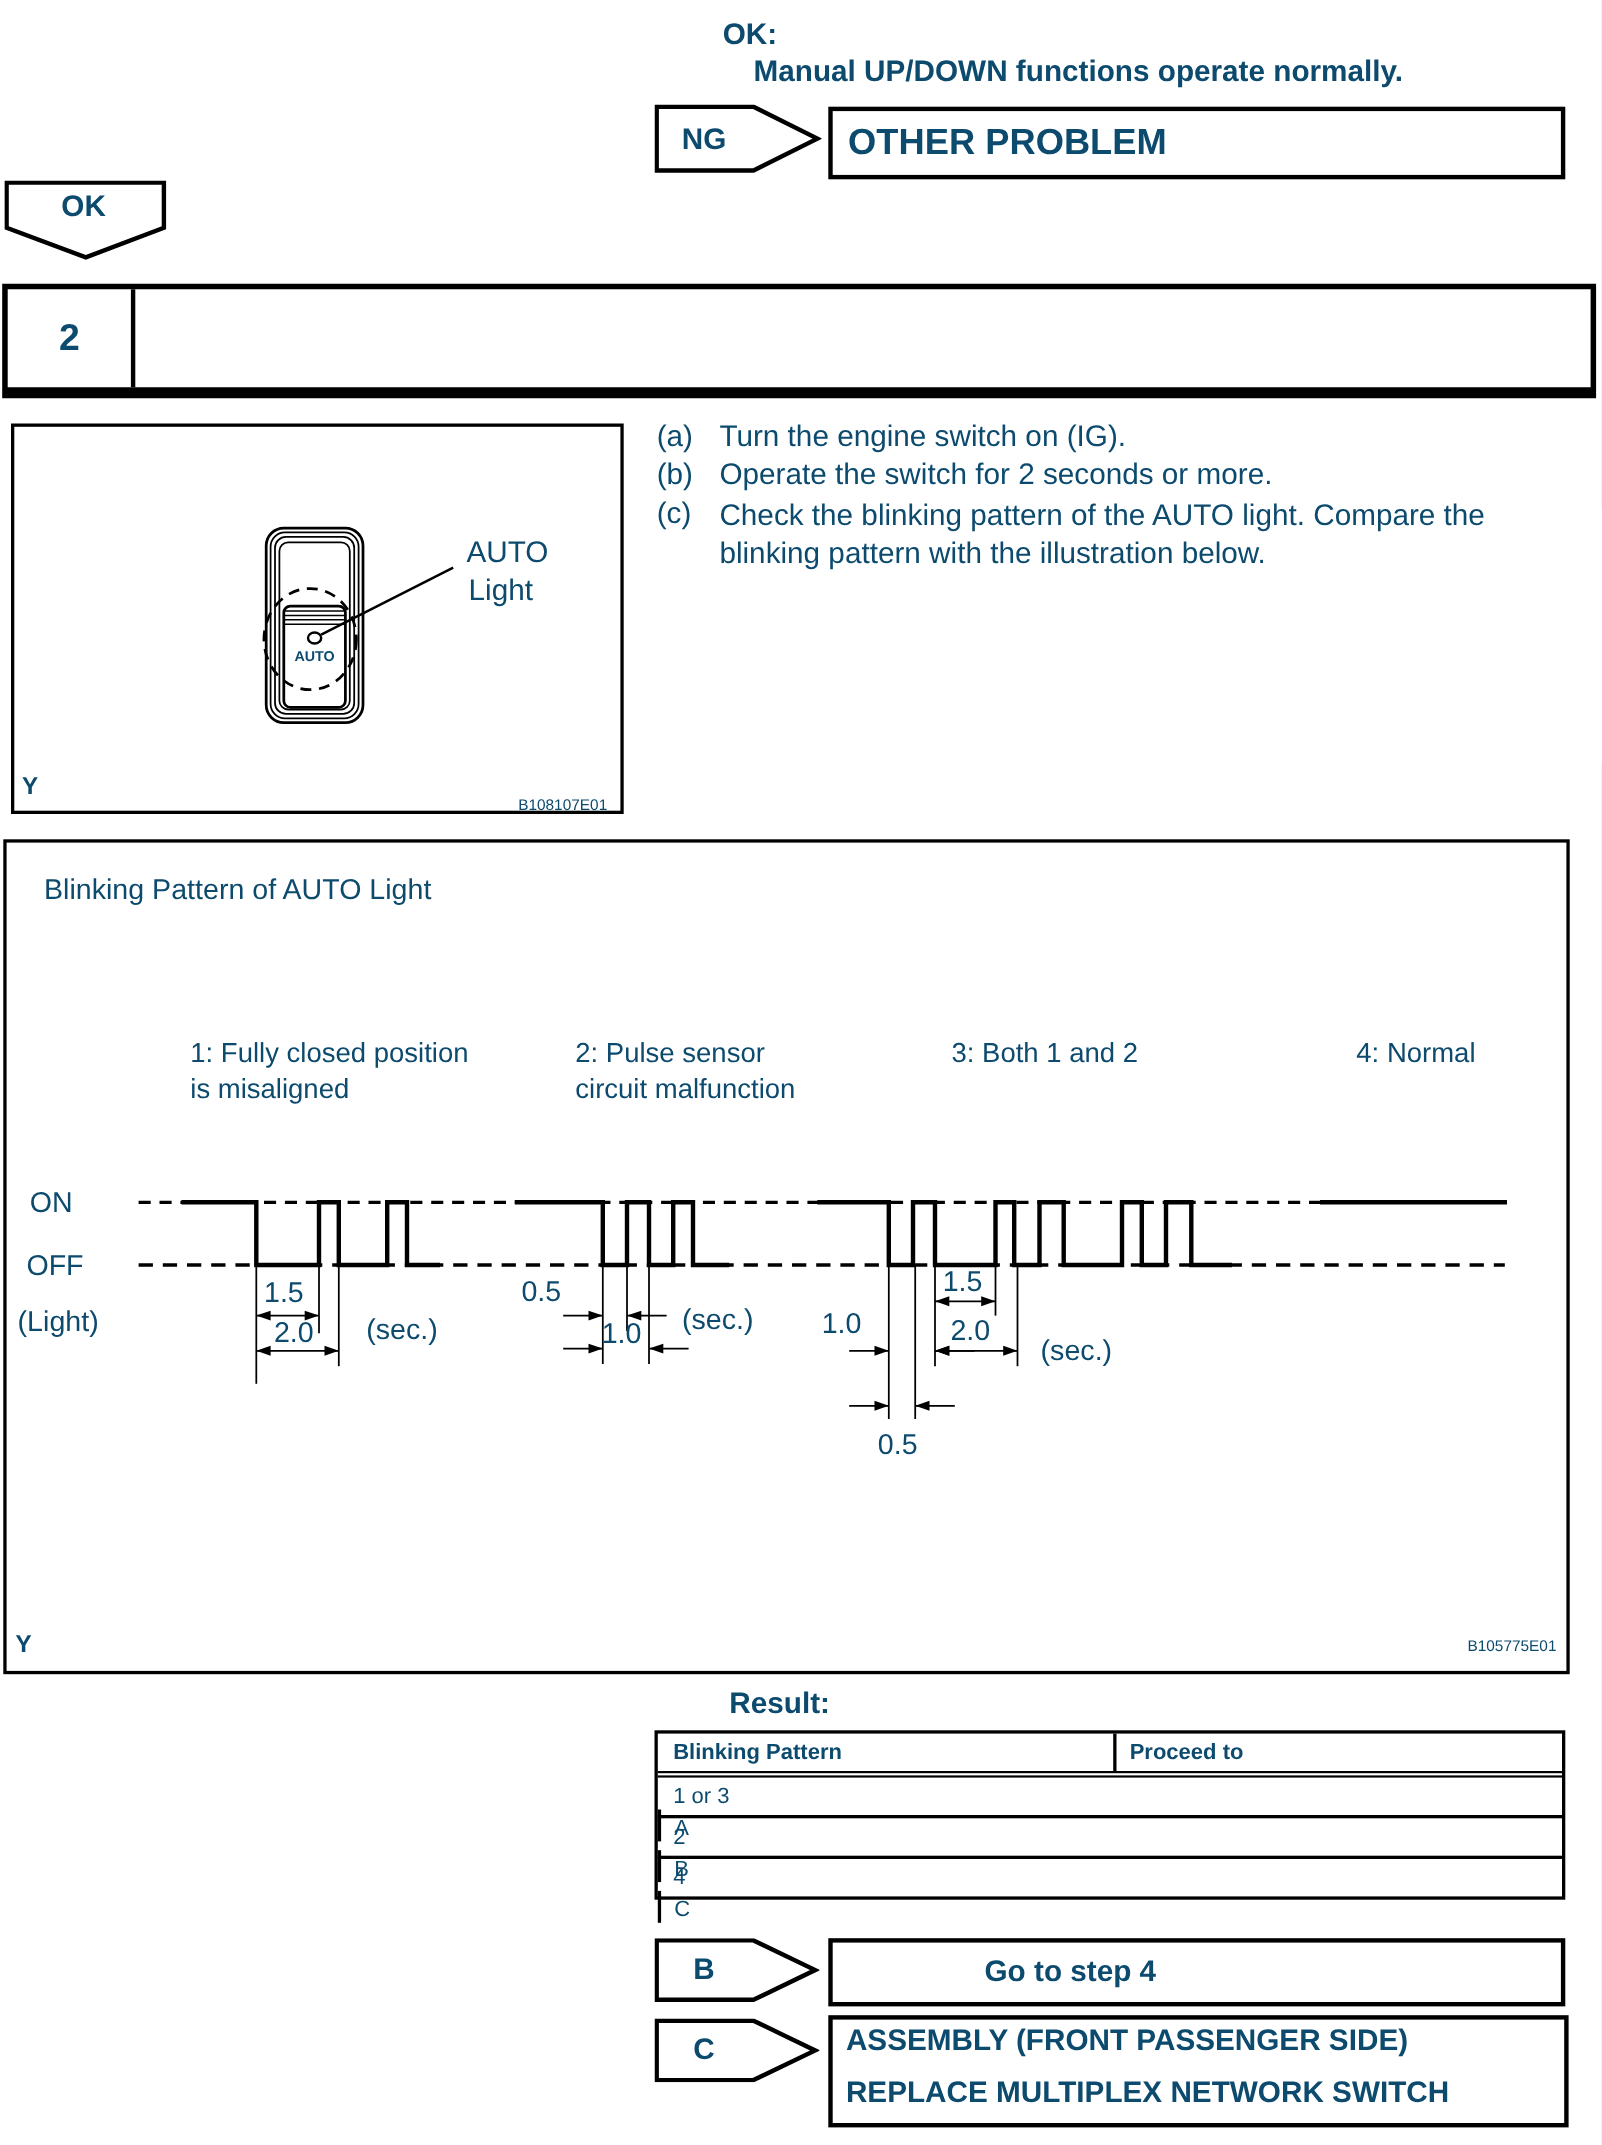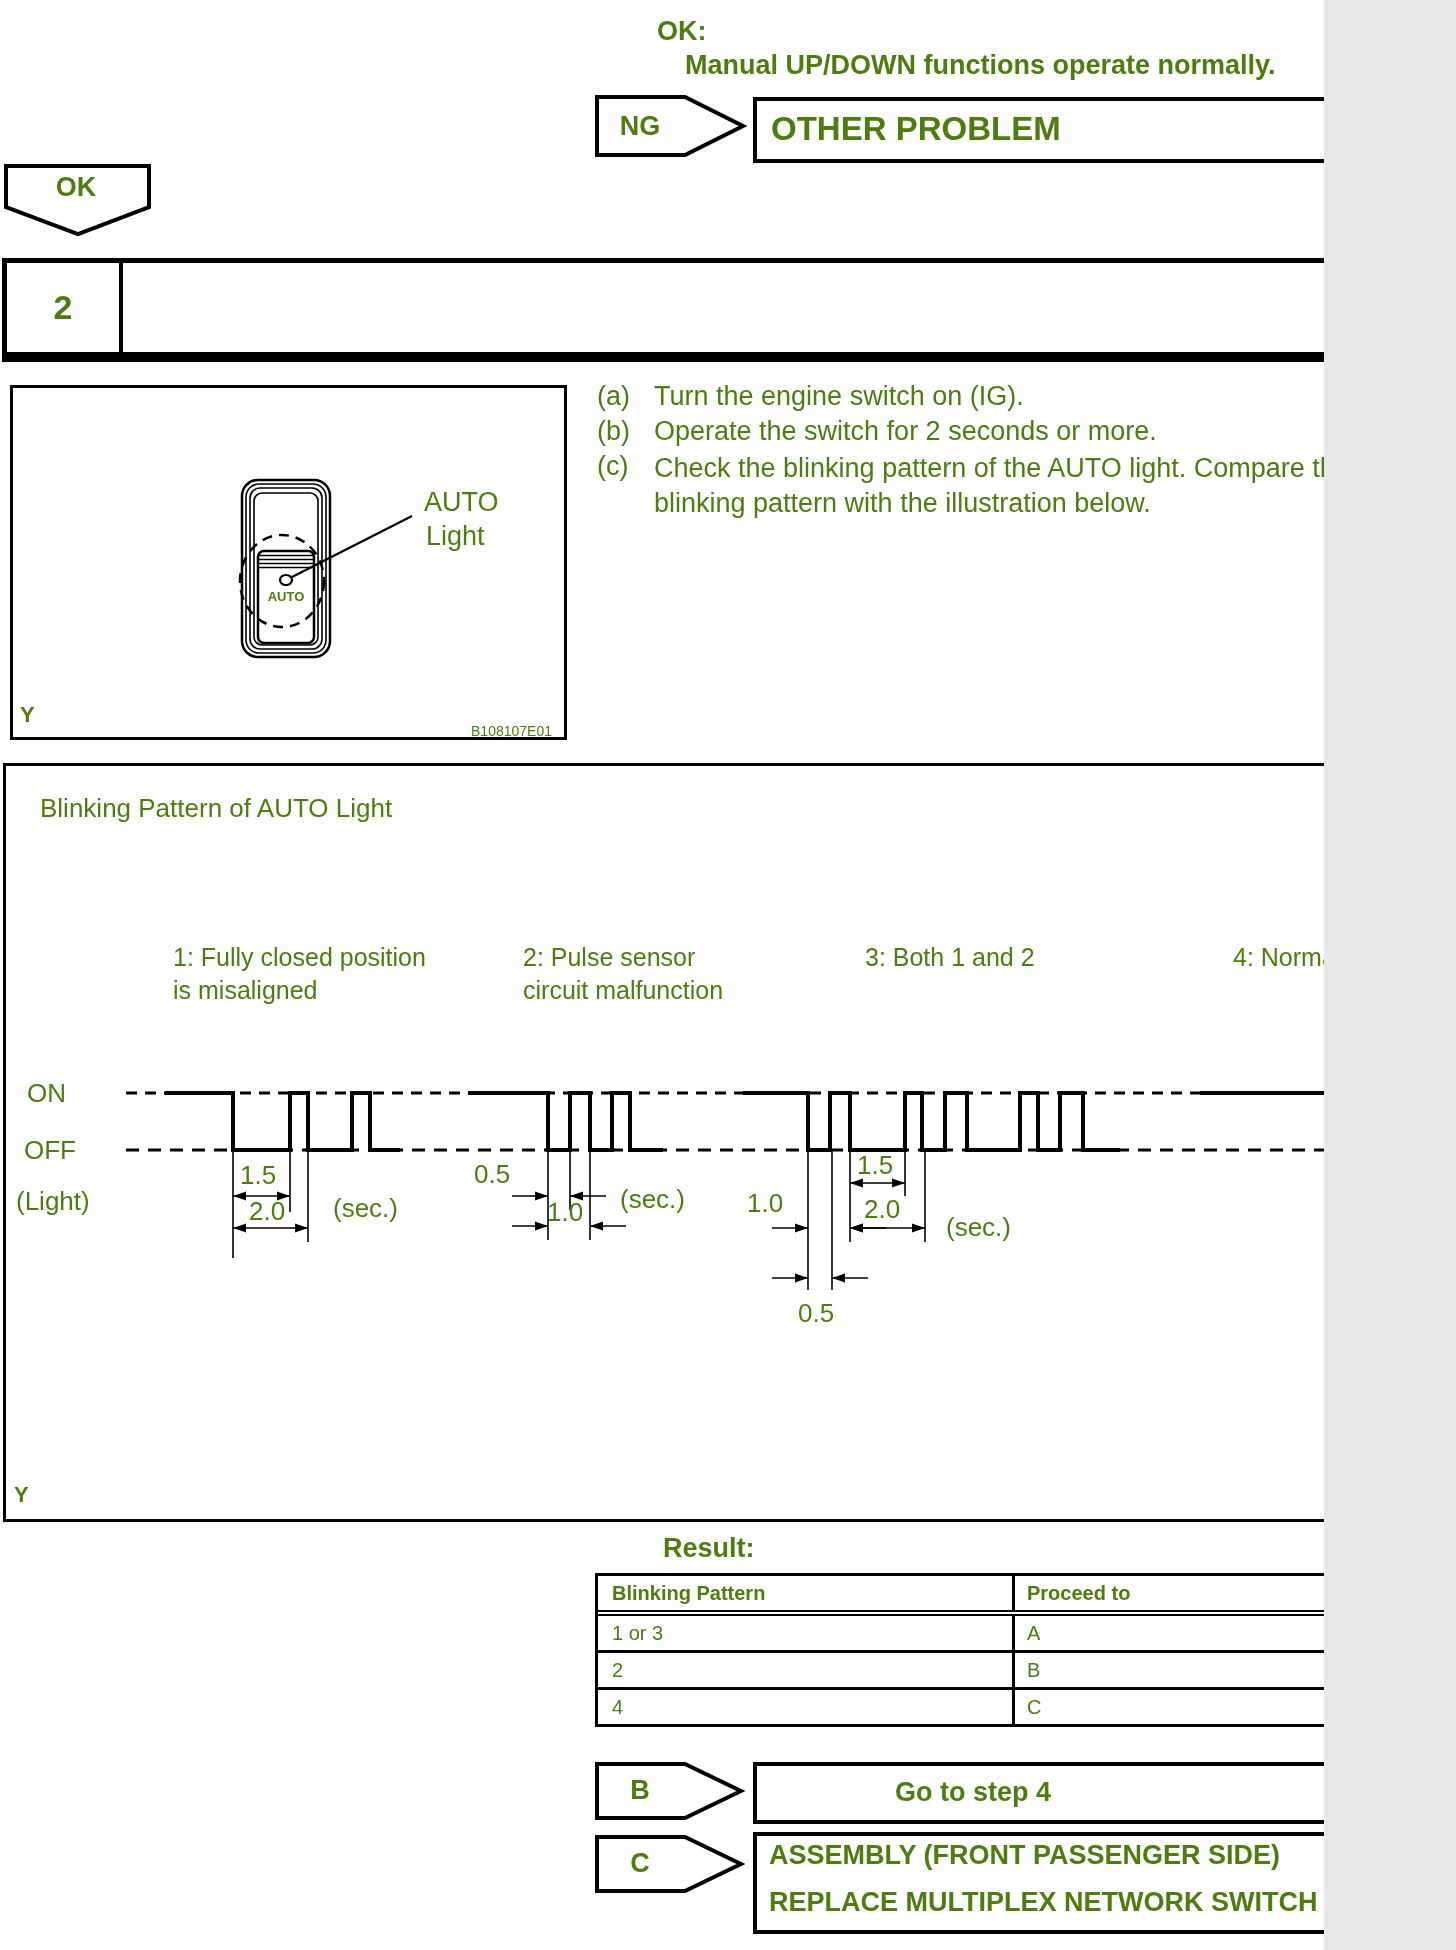--- a/index.html
+++ b/index.html
@@ -1,35 +1,35 @@
 <!DOCTYPE html>
 <html><head>
 <meta charset="utf-8">
 <style>
   html,body{margin:0;padding:0;background:#e8e8e8;}
-  .page{position:relative;width:1324px;height:1950px;background:#ffffff;overflow:hidden;
-        font-family:"Liberation Sans","DejaVu Sans",sans-serif;color:#4d7c0f;text-decoration:underline;}
+  .page{position:relative;width:1456px;height:1950px;background:#ffffff;overflow:hidden;
+        font-family:"Liberation Sans","DejaVu Sans",sans-serif;color:#0c4a6e;text-decoration:underline;}
   .abs{position:absolute;}
   .b{font-weight:bold;}
   svg.shape{position:absolute;}
   #overlay{position:absolute;left:0;top:0;z-index:4;pointer-events:none;}
   .txt{z-index:6;white-space:nowrap;}
   .wrap{white-space:normal;}
   .boxed{box-sizing:border-box;border:4px solid #000;background:#fff;z-index:3;}
   .thinbox{box-sizing:border-box;border:3px solid #000;background:#fff;z-index:2;}
   .penlabel{display:flex;align-items:center;justify-content:center;z-index:6;}
   
   .stepbox{box-sizing:border-box;border:5px solid #000;border-bottom-width:10px;display:flex;z-index:3;background:#fff;}
   .stepnum{width:112px;border-right:4px solid #000;display:flex;align-items:center;justify-content:center;
            font-weight:bold;font-size:34px;}
   .steptitle{flex:1;padding:9px 12px 0 10px;font-weight:bold;font-size:32px;line-height:37px;}
   
   .rtable{box-sizing:border-box;border:3px solid #000;background:#fff;z-index:3;font-size:20px;}
   .rtable .hrow{display:flex;height:34px;border-bottom:6px double #000;font-weight:bold;}
-  .rtable .drow{display:flex;height:34px;border-bottom:3px solid #000;}
+  .rtable .drow{display:flex;height:34px;border-bottom:3px solid #000;flex-direction:column;}
   .rtable .drow:last-child{border-bottom:none;}
   .rtable .c1{width:414px;padding:6px 0 0 14px;box-sizing:border-box;}
   .rtable .c2{flex:1;border-left:3px solid #000;padding:6px 0 0 12px;box-sizing:border-box;}
   .dim{font-size:26px;z-index:6;position:absolute;white-space:nowrap;}
 </style>
 </head>
 <body>
 
 <div class="page">
 

